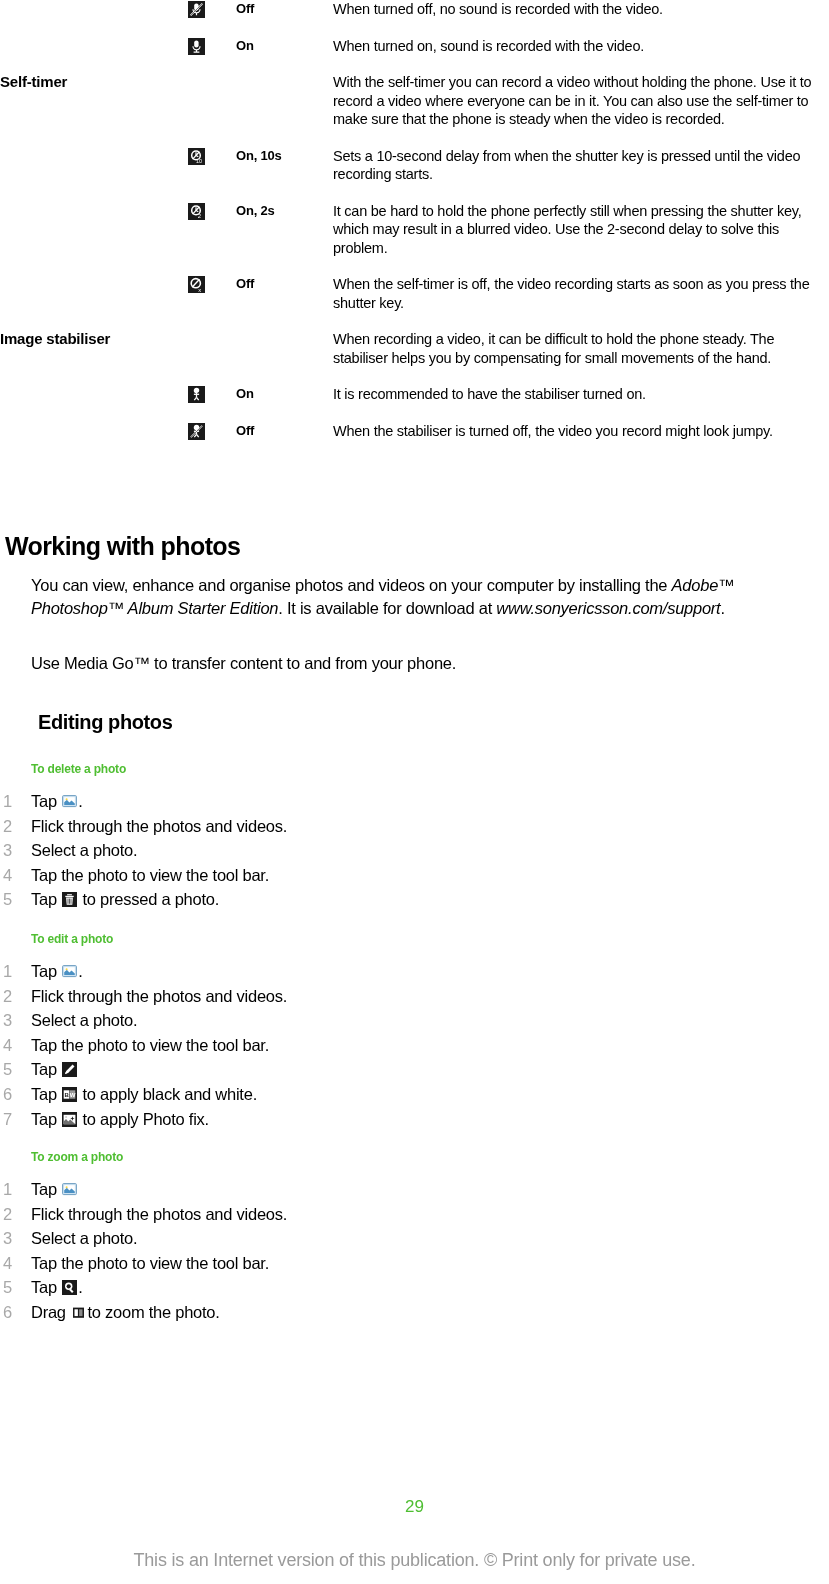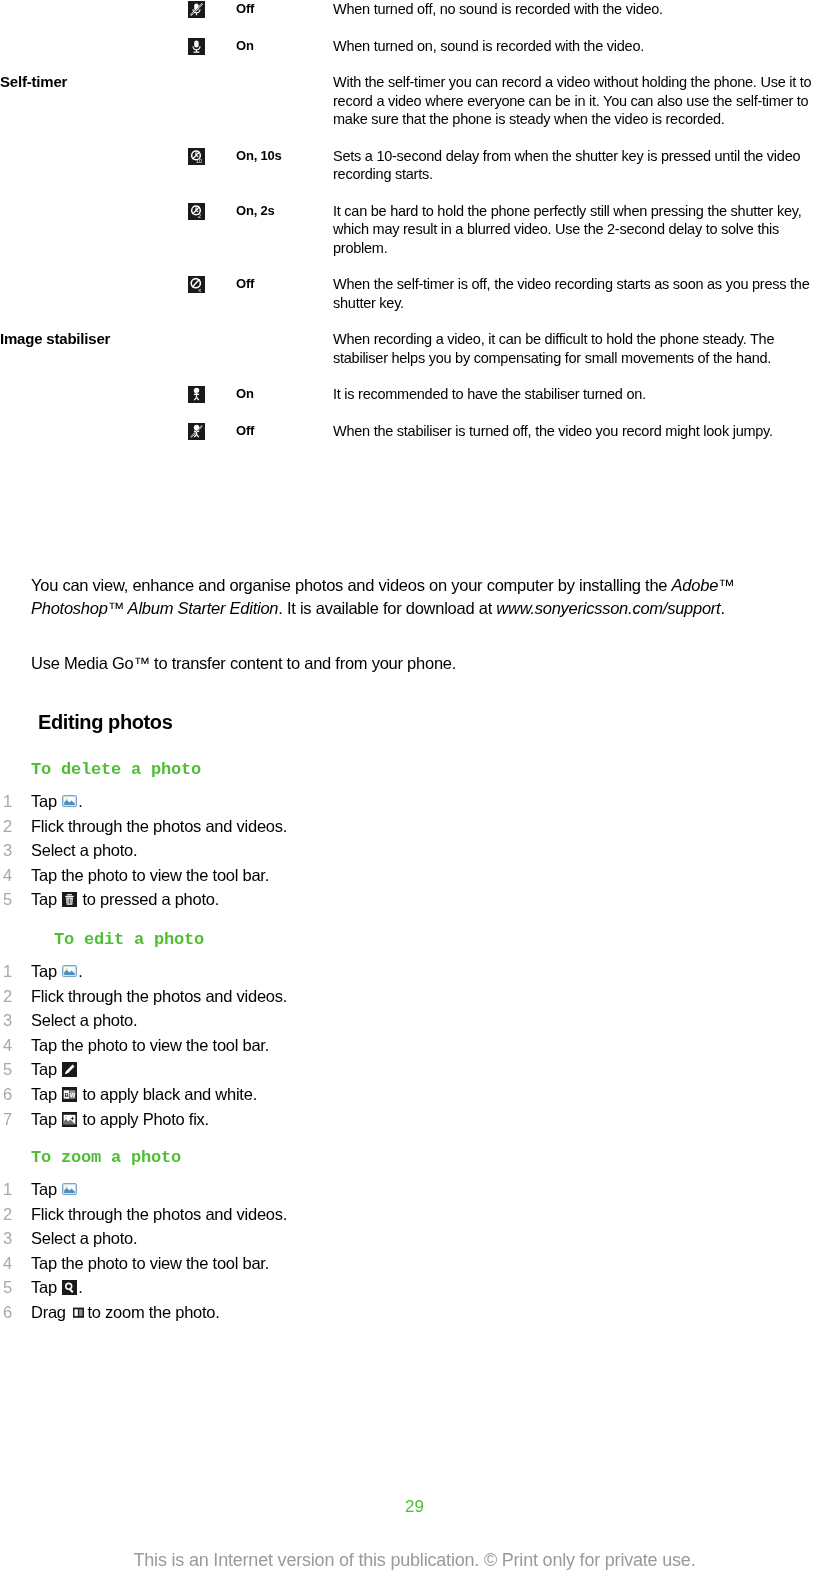--- a/index.html
+++ b/index.html
@@ -84,28 +84,27 @@
   }
   h2.sub-title {
     font-size: 20px;
     font-weight: bold;
     letter-spacing: -0.4px;
     margin: 7px;
     padding: 0;
     line-height: 25px;
   }
   h3.proc-title {
-    font-size: 17px;
+    font-size: 12px;
     font-weight: bold;
     color: #4fbe32;
     letter-spacing: -0.2px;
     margin: 0;
     padding: 0;
     line-height: 21px;
-    font-family: Liberation Mono, monospace;
   }
 
   p.body-text {
     font-size: 16.5px;
     line-height: 22.5px;
     letter-spacing: -0.25px;
     margin: 0;
     padding: 0;
   }
   p.body-text em { font-style: italic; }
@@ -321,20 +320,21 @@
             </span>
           </td>
           <td class="option-name">Off</td>
           <td class="desc">When the stabiliser is turned off, the video you record might look jumpy.</td>
         </tr>
 
       </tbody>
     </table>
   </div>
 
+  <h1 class="section-title abs" style="left:5px; top:531px;">Working with photos</h1>
 
   <p class="body-text abs" style="left:31px; top:574px; width:795px;">
     <span>You can view, enhance and organise photos and videos on your computer by installing the </span><em>Adobe™ Photoshop™ Album Starter Edition</em><span>. It is available for download at </span><em>www.sonyericsson.com/support</em><span>.</span>
   </p>
 
   <p class="body-text abs" style="left:31px; top:652px; width:795px;">Use Media Go™ to transfer content to and from your phone.</p>
 
   <h2 class="sub-title abs" style="left:31px; top:703px;">Editing photos</h2>
 
   <h3 class="proc-title abs" style="left:31px; top:759px;">To delete a photo</h3>
@@ -367,21 +367,21 @@
             </g>
             <g stroke="#1a1a1a" stroke-width="0.7">
               <line x1="6" y1="6.6" x2="6" y2="11.8"></line>
               <line x1="7.5" y1="6.6" x2="7.5" y2="11.8"></line>
               <line x1="9" y1="6.6" x2="9" y2="11.8"></line>
             </g>
           </svg></span><span> to pressed a photo.</span>
     </li>
   </ol>
 
-  <h3 class="proc-title abs" style="left:31px; top:929px;margin-left:23px;">To edit a photo</h3>
+  <h3 class="proc-title abs" style="left:31px; top:929px;">To edit a photo</h3>
 
   <ol class="steps abs" style="left:0; top:959px; width:520px;">
     <li>
       <span>Tap </span><span class="inline-icon"><svg viewBox="0 0 15 15">
             <rect x="0.6" y="1.6" width="13.8" height="11" rx="1" fill="#cfe4f2" stroke="#6e9dc0" stroke-width="1"></rect>
             <rect x="2.2" y="3.2" width="10.6" height="7.8" fill="#ffffff"></rect>
             <path d="M2.2 11V8.2l2.6-2.4 2.6 2.6 2.1-1.9 3.3 3.1V11z" fill="#4a90c4"></path>
             <circle cx="4.6" cy="5.3" r="1.05" fill="#f2d64a"></circle>
           </svg></span><span>.</span>
     </li>

